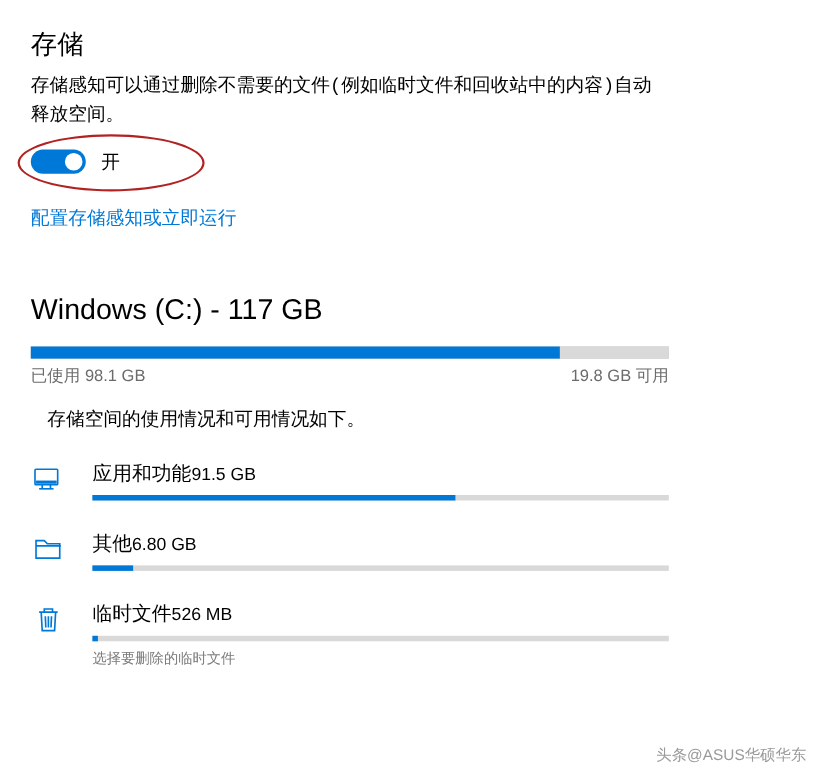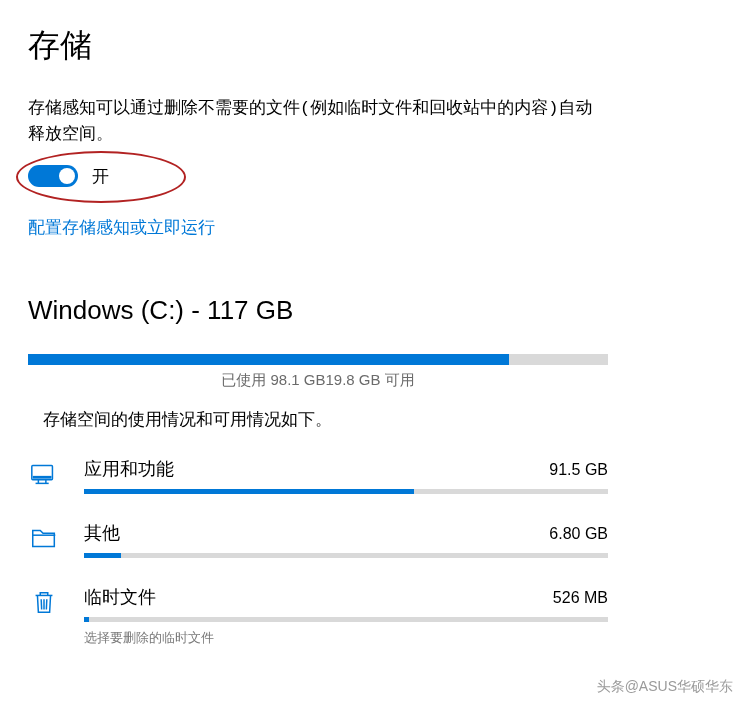--- a/index.html
+++ b/index.html
@@ -6,23 +6,23 @@
     body {
       font-family: "Microsoft YaHei", "Segoe UI", sans-serif;
       background: #fff;
       color: #000;
       width: 753px;
       height: 704px;
       padding: 24px 28px;
       position: relative;
     }
     .page-title {
-      font-size: 32px;
+      font-size: 24px;
       font-weight: 400;
-      margin-bottom: 28px;
+      margin-bottom: 11px;
     }
     .description {
       font-size: 17px;
       line-height: 1.55;
       margin-bottom: 16px;
       max-width: 580px;
       font-family: Liberation Mono, monospace;
     }
     .toggle-row {
       display: flex;
@@ -63,34 +63,34 @@
       color: #0078d7;
       font-size: 17px;
       cursor: pointer;
       margin-bottom: 56px;
       display: inline-block;
       text-align: right;
     }
     .drive-title {
       font-size: 26px;
       font-weight: 300;
-      margin-bottom: 28px;
+      margin-bottom: 18px;
     }
     .overall-bar {
       width: 580px;
       height: 11px;
       background: #bfbfbf;
       margin-bottom: 6px;
       display: flex;
     }
     .overall-used { background: #0078d7; height: 100%; }
     .overall-free-segment { background: #d9d9d9; height: 100%; flex: 1; }
     .overall-stats {
       display: flex;
-      justify-content: center;
+      justify-content: space-between;
       width: 580px;
       font-size: 15px;
       color: #6b6b6b;
       margin-bottom: 18px;
     }
     .usage-desc {
       font-size: 17px;
       margin-bottom: 26px;
       margin-left: 15px;
     }
@@ -108,21 +108,20 @@
       color: #0078d7;
       display: flex;
       align-items: flex-start;
       justify-content: center;
       margin-top: 2px;
     }
     .cat-icon svg { width: 30px; height: 30px; }
     .cat-body { flex: 1; }
     .cat-head {
       display: flex;
-      justify-content: space-between;
       align-items: baseline;
       margin-bottom: 8px;
     }
     .cat-name { font-size: 18px; }
     .cat-size { font-size: 16px; }
     .cat-bar {
       width: 100%;
       height: 5px;
       background: #d9d9d9;
       margin-bottom: 7px;

